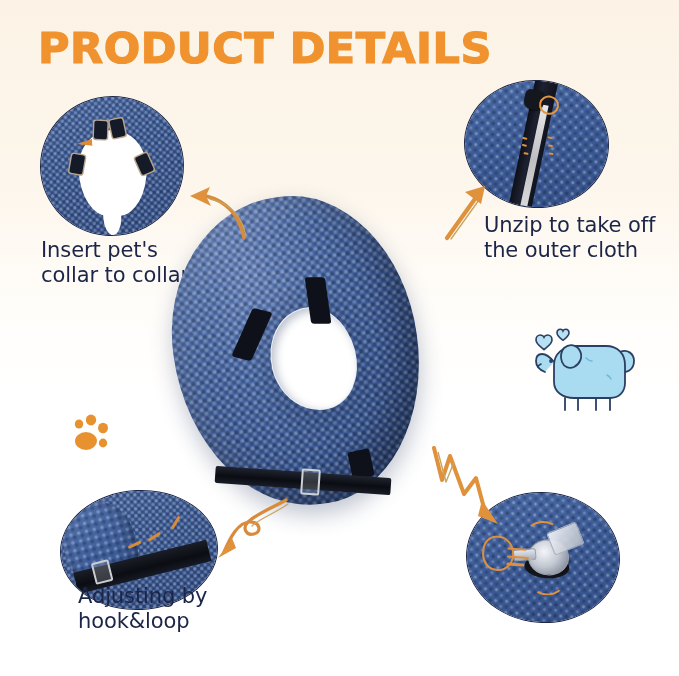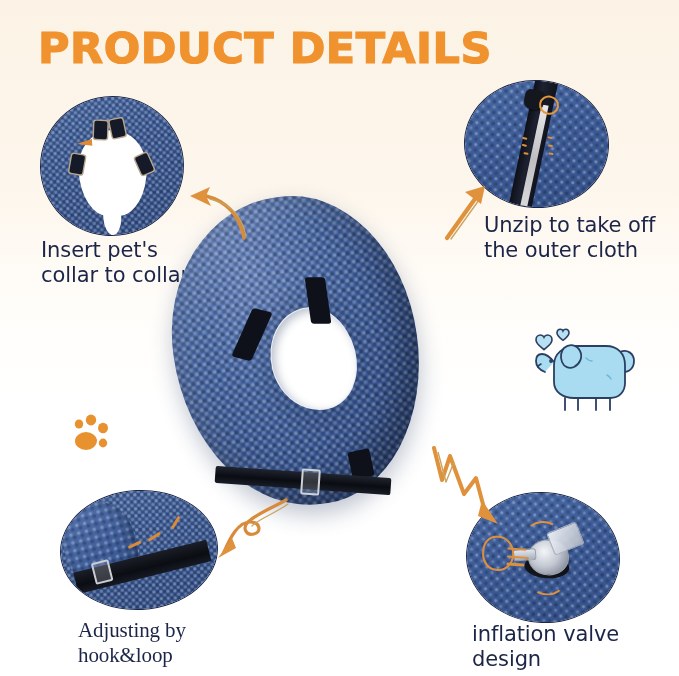--- a/index.html
+++ b/index.html
@@ -38,21 +38,21 @@
     position: absolute;
     color: #1b2547;
     font-size: 21px;
     line-height: 25px;
     font-family: "DejaVu Sans", sans-serif;
     letter-spacing: -0.1px;
     white-space: pre-line;
   }
   #cap-tl { left: 41px; top: 238px; }
   #cap-tr { left: 484px; top: 213px; }
-  #cap-bl { left: 78px; top: 618px; font-family: Liberation Serif, serif; }
+  #cap-bl { left: 78px; top: 584px; }
   #cap-br { left: 472px; top: 622px; }
 
   
   .callout {
     position: absolute;
     border-radius: 50%;
     overflow: hidden;
     border: 1.6px solid #1b2547;
     box-sizing: border-box;
   }
@@ -440,22 +440,20 @@
       <div class="valve-base"></div>
       <div class="valve-body"></div>
       <div class="valve-cap"></div>
       <div class="valve-tab"></div>
       <div class="puff"></div>
       <div class="puff-line" style="left:26%;top:44%;width:13%;"></div>
       <div class="puff-line" style="left:26%;top:50%;width:15%;"></div>
       <div class="puff-line" style="left:26%;top:56%;width:12%;"></div>
     </div>
   </div>
-  <div class="caption" id="cap-br">inflation valve
-design</div>
 
   <div id="product">
     <div id="donut-outer"></div>
     <div id="donut-inner-shade"></div>
     <div id="donut-hole"></div>
     <div class="p-loop" id="p-loop-left"></div>
     <div class="p-loop" id="p-loop-top"></div>
     <div id="p-loop-bottom"></div>
     <div id="p-strap"></div>
     <div id="p-strap-buckle"></div>

